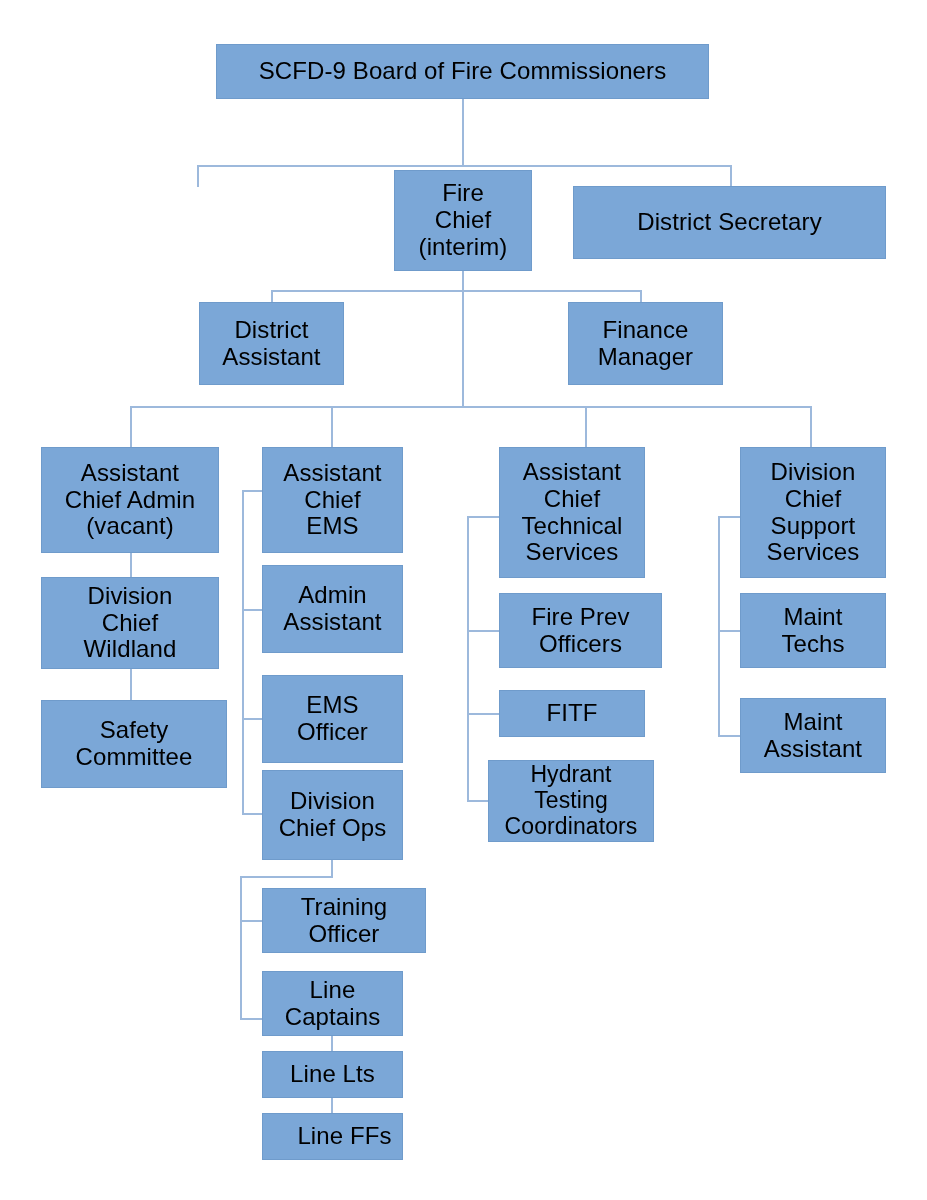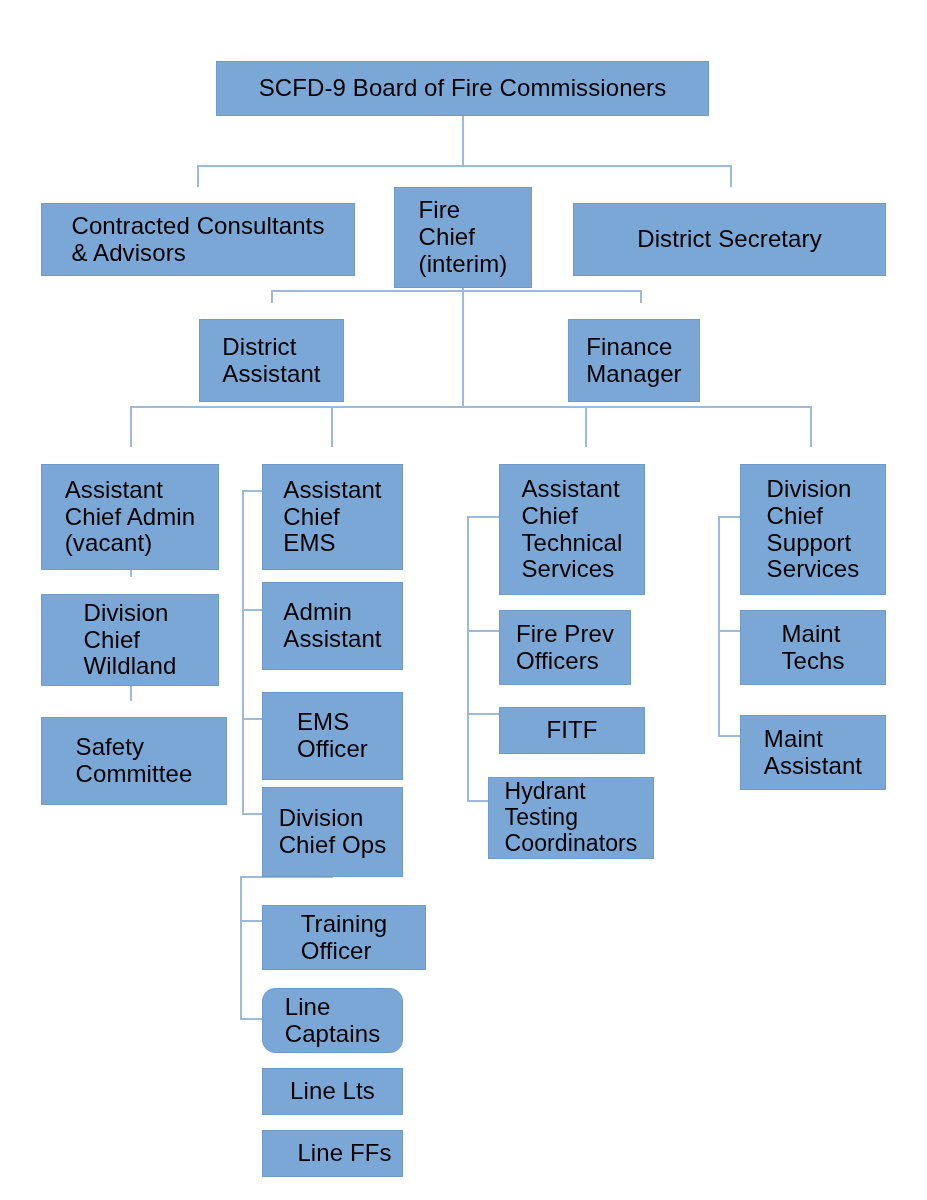--- a/index.html
+++ b/index.html
@@ -20,28 +20,27 @@
   }
   .node {
     position: absolute;
     box-sizing: border-box;
     background: #7ba7d7;
     border: 1px solid #6f9bcb;
     color: #000000;
     display: flex;
     align-items: center;
     justify-content: center;
-    text-align: left;
+    text-align: center;
     font-size: 24px;
     line-height: 1.12;
     letter-spacing: 0.1px;
     white-space: pre-line;
     padding: 2px 4px;
     z-index: 3;
-    margin-top: 17px;
   }
   .node.small {
     font-size: 23px;
   }
   .conn {
     position: absolute;
     background: #9db9dc;
     z-index: 1;
   }
   .conn.v { width: 2px; }
@@ -92,33 +91,31 @@
   <div class="conn h" style="left:467px; top:713px; width:34px;"></div>
   <div class="conn h" style="left:467px; top:800px; width:22px;"></div>
 
   <div class="conn v" style="left:718px; top:516px; height:219px;"></div>
   <div class="conn h" style="left:718px; top:516px; width:24px;"></div>
   <div class="conn h" style="left:718px; top:630px; width:24px;"></div>
   <div class="conn h" style="left:718px; top:735px; width:24px;"></div>
 
   <div class="node" style="left:216px; top:44px; width:493px; height:55px;">SCFD-9 Board of Fire Commissioners</div>
 
-  <div class="node" style="left:41px; top:186px; width:314px; height:73px;">Contracted Consultants
-&amp; Advisors</div>
 
   <div class="node" style="left:394px; top:170px; width:138px; height:101px;">Fire
 Chief
 (interim)</div>
 
   <div class="node" style="left:573px; top:186px; width:313px; height:73px;">District Secretary</div>
 
   <div class="node" style="left:199px; top:302px; width:145px; height:83px;">District
 Assistant</div>
 
-  <div class="node" style="left:568px; top:302px; width:132px; height:83px;">Finance
+  <div class="node" style="left:568px; top:302px; width:155px; height:83px;">Finance
 Manager</div>
 
   <div class="node" style="left:41px; top:447px; width:178px; height:106px;">Assistant
 Chief Admin
 (vacant)</div>
 
   <div class="node" style="left:41px; top:577px; width:178px; height:92px;">Division
 Chief
 Wildland</div>
 
@@ -134,33 +131,33 @@
 
   <div class="node" style="left:262px; top:675px; width:141px; height:88px;">EMS
 Officer</div>
 
   <div class="node" style="left:262px; top:770px; width:141px; height:90px;">Division
 Chief Ops</div>
 
   <div class="node" style="left:262px; top:888px; width:164px; height:65px;">Training
 Officer</div>
 
-  <div class="node" style="left:262px; top:971px; width:141px; height:65px;border-radius:13px;">Line
+  <div class="node" style="left:262px; top:971px; width:141px; height:65px;">Line
 Captains</div>
 
   <div class="node" style="left:262px; top:1051px; width:141px; height:47px;">Line Lts</div>
 
   <div class="node" style="left:262px; top:1113px; width:141px; height:47px;padding-left:28px;">Line FFs</div>
 
   <div class="node" style="left:499px; top:447px; width:146px; height:131px;">Assistant
 Chief
 Technical
 Services</div>
 
-  <div class="node" style="left:499px; top:593px; width:132px; height:75px;">Fire Prev
+  <div class="node" style="left:499px; top:593px; width:163px; height:75px;">Fire Prev
 Officers</div>
 
   <div class="node" style="left:499px; top:690px; width:146px; height:47px;">FITF</div>
 
   <div class="node small" style="left:488px; top:760px; width:166px; height:82px;">Hydrant
 Testing
 Coordinators</div>
 
   <div class="node" style="left:740px; top:447px; width:146px; height:131px;">Division
 Chief

